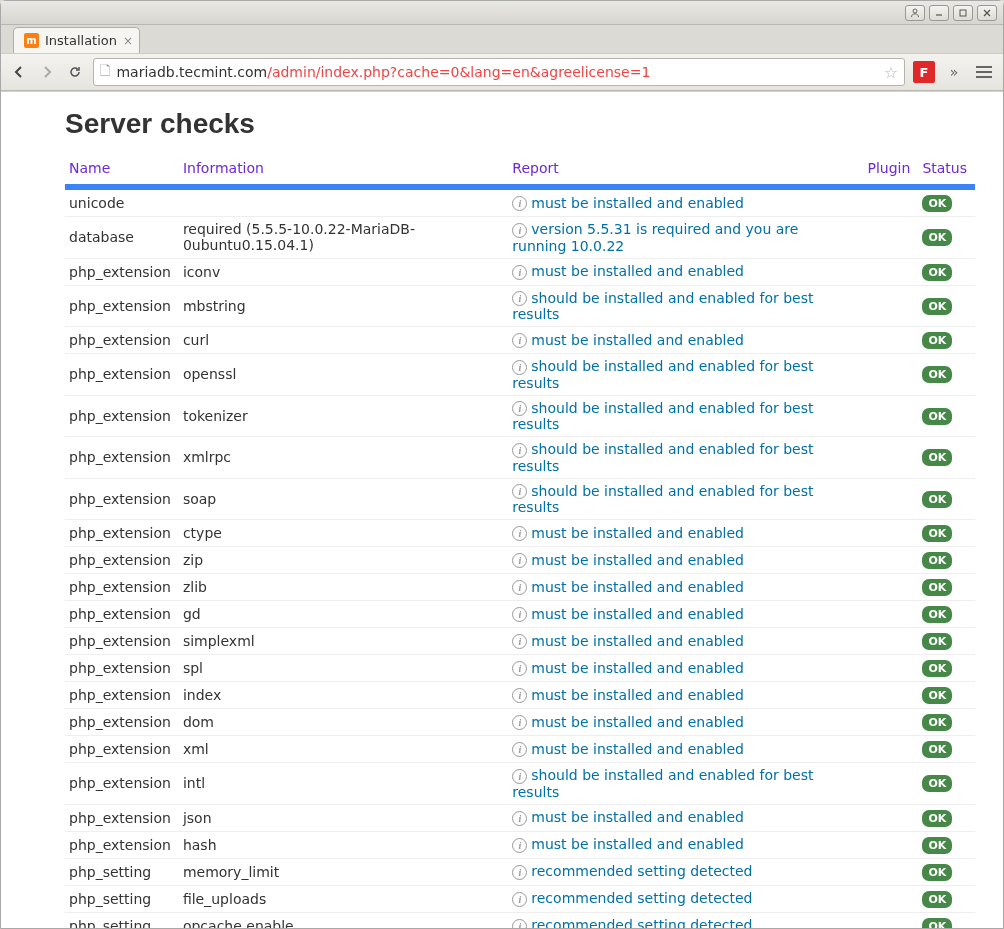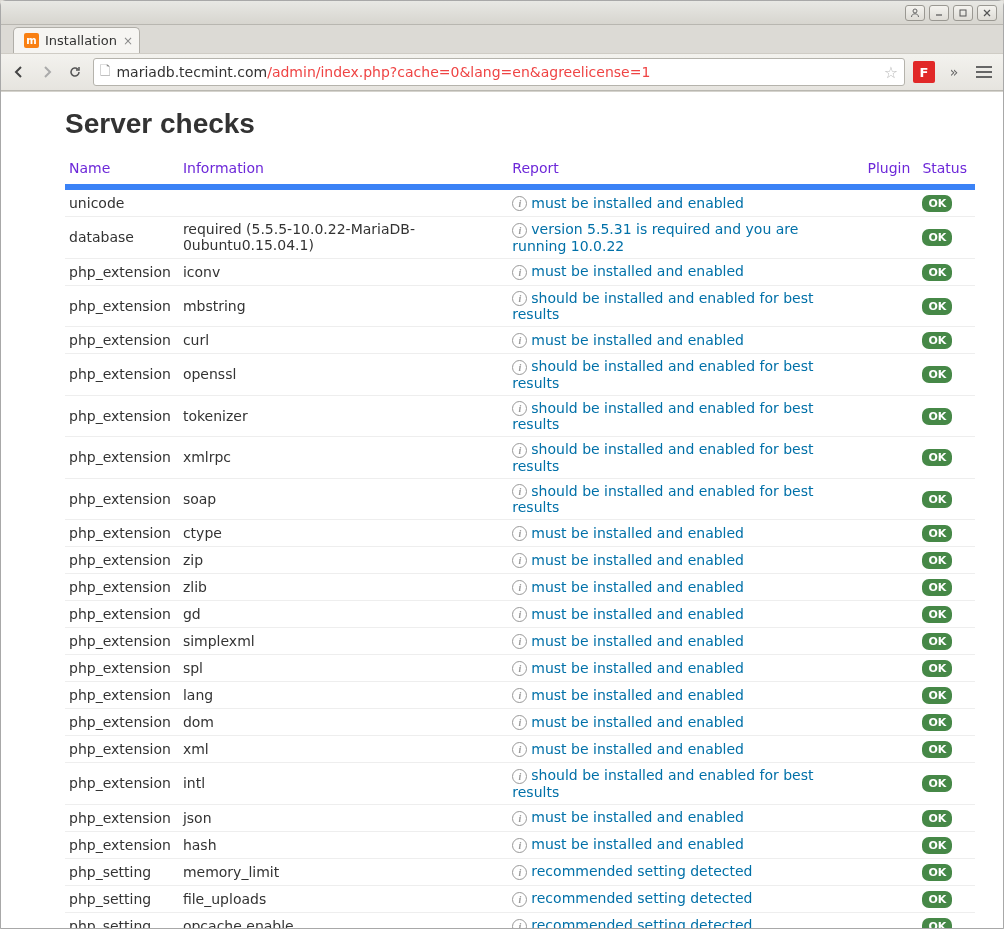--- a/index.html
+++ b/index.html
@@ -371,21 +371,21 @@
             </tr>
             <tr>
               <td>php_extension</td>
               <td>spl</td>
               <td><span class="info-icon">i</span><a class="report-link">must be installed and enabled</a></td>
               <td></td>
               <td class="col-status"><span class="status-badge">OK</span></td>
             </tr>
             <tr>
               <td>php_extension</td>
-              <td>lang</td>
+              <td>index</td>
               <td><span class="info-icon">i</span><a class="report-link">must be installed and enabled</a></td>
               <td></td>
               <td class="col-status"><span class="status-badge">OK</span></td>
             </tr>
             <tr>
               <td>php_extension</td>
               <td>dom</td>
               <td><span class="info-icon">i</span><a class="report-link">must be installed and enabled</a></td>
               <td></td>
               <td class="col-status"><span class="status-badge">OK</span></td>

